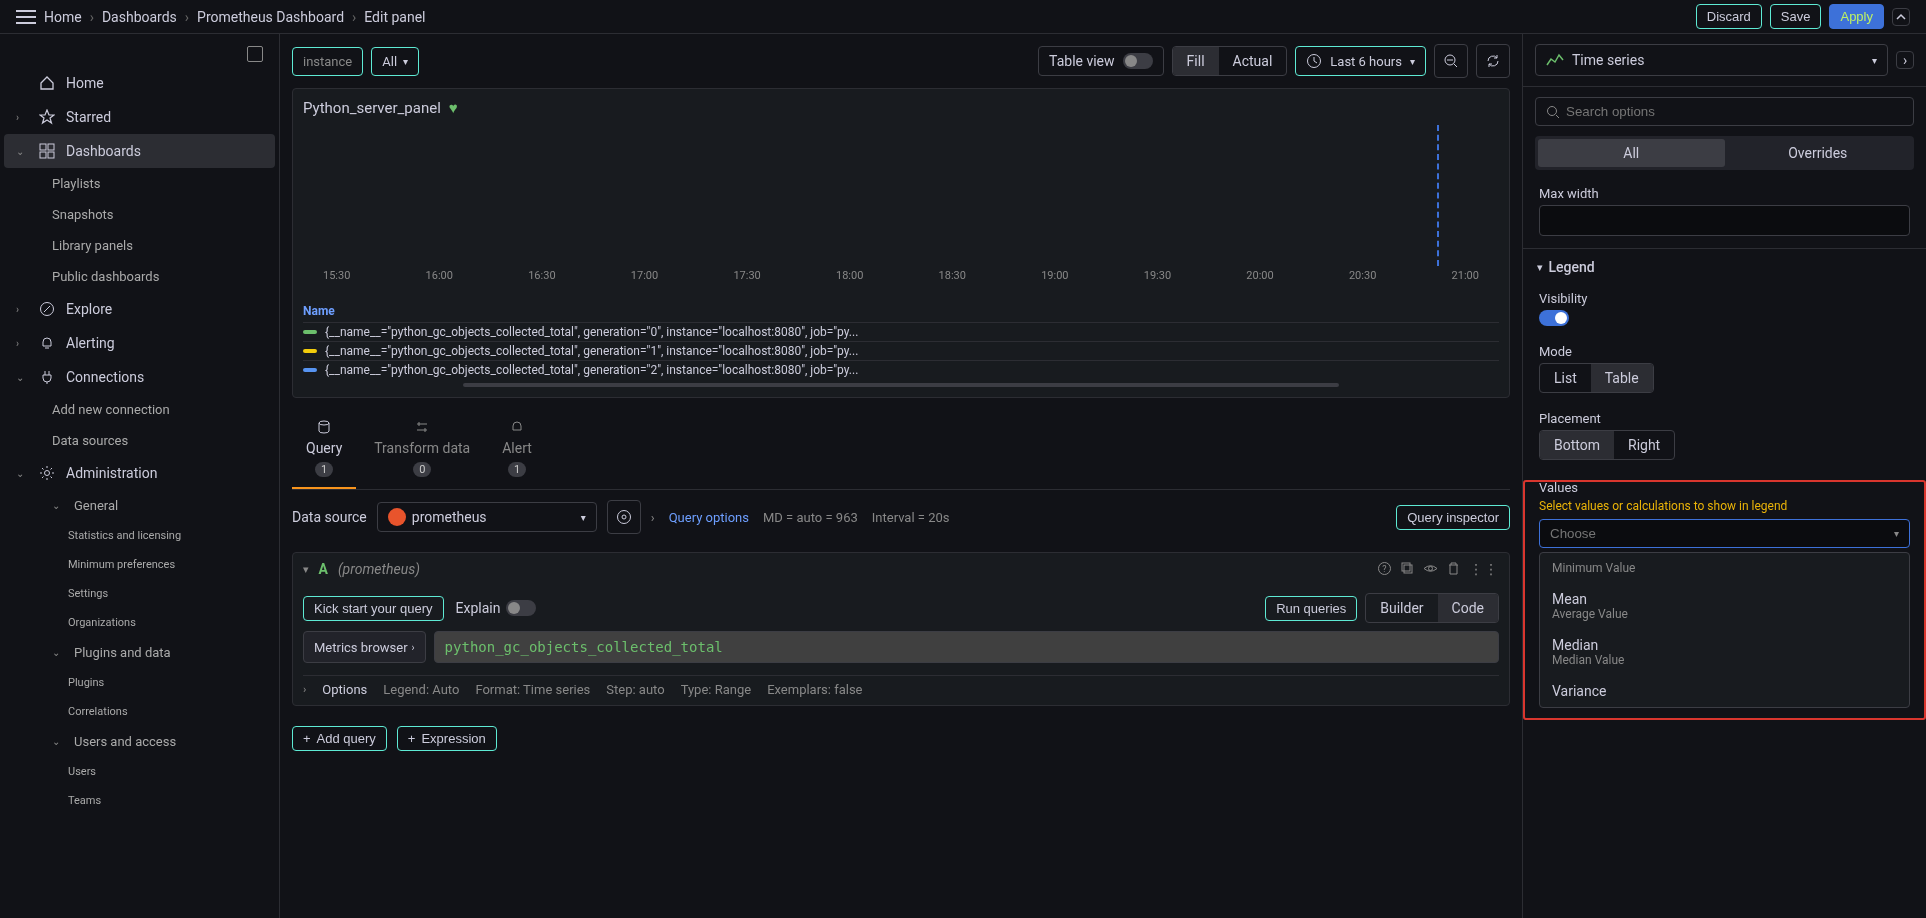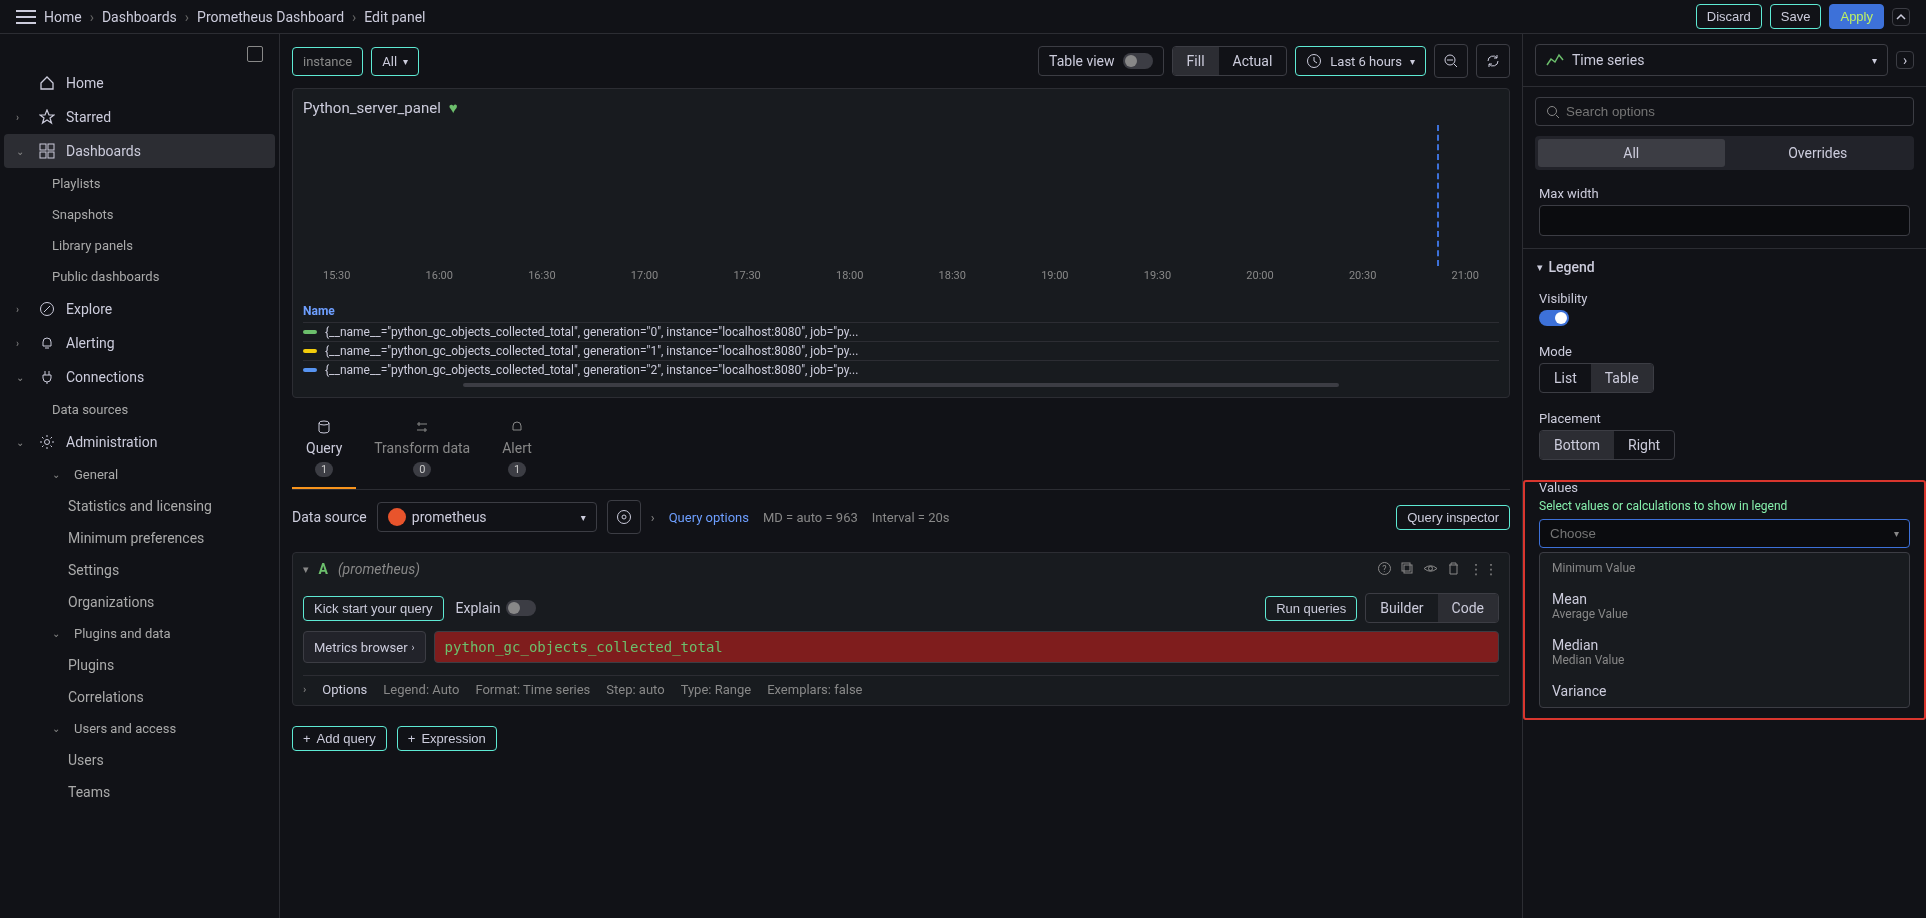--- a/index.html
+++ b/index.html
@@ -11,21 +11,21 @@
     .breadcrumb a { color: #ccccdc; text-decoration: none; }
     .breadcrumb .sep { color: #666; }
     .top-actions { margin-left: auto; display: flex; gap: 8px; align-items: center; }
     .btn { padding: 4px 10px; border-radius: 4px; border: 1px solid #5eead4; background: transparent; color: #ccccdc; cursor: pointer; font-size: 13px; }
     .btn-primary { background: #3d71d9; border-color: #3d71d9; color: #bef264; }
     .main { display: flex; height: calc(100% - 34px); }
     .sidebar { width: 280px; background: #111217; border-right: 1px solid #2c2d33; overflow-y: auto; padding: 8px 4px; }
     .sidebar-item { display: flex; align-items: center; gap: 10px; padding: 8px 12px; border-radius: 4px; cursor: pointer; color: #ccccdc; }
     .sidebar-item.active { background: #2c2d33; }
     .sidebar-item.child { padding-left: 48px; font-size: 13px; color: #aaa; }
-    .sidebar-item.subchild { padding-left: 64px; font-size: 14px; color: #aaa; }
+    .sidebar-item.subchild { padding-left: 64px; font-size: 11px; color: #aaa; }
     .sidebar-item .chev { width: 12px; font-size: 10px; color: #888; }
     .sidebar-item .icon { width: 18px; height: 18px; display: flex; align-items: center; justify-content: center; }
     .sidebar-header { display: flex; justify-content: space-between; padding: 4px 12px; }
     .expand-icon { width: 16px; height: 16px; border: 1px solid #888; border-radius: 2px; }
     .content { flex: 1; display: flex; overflow: hidden; }
     .editor { flex: 1; display: flex; flex-direction: column; overflow: hidden; }
     .toolbar { display: flex; align-items: center; gap: 8px; padding: 10px 12px; }
     .pill-group { display: flex; border: 1px solid #3c3d44; border-radius: 4px; overflow: hidden; }
     .pill-group .pill { padding: 6px 14px; cursor: pointer; }
     .pill-group .pill.active { background: #2c2d33; }
@@ -57,35 +57,35 @@
     .inspect-btn { margin-left: auto; }
     .query-row { margin: 8px 12px; border: 1px solid #2c2d33; border-radius: 4px; background: #181b1f; }
     .query-row-hdr { display: flex; align-items: center; gap: 10px; padding: 8px 10px; }
     .query-letter { color: #6cbf6c; font-weight: bold; }
     .query-meta-italic { color: #888; font-style: italic; }
     .row-actions { margin-left: auto; display: flex; gap: 8px; color: #888; }
     .query-body { padding: 8px 10px; display: flex; flex-direction: column; gap: 8px; }
     .query-controls { display: flex; align-items: center; gap: 12px; }
     .metrics-input { display: flex; gap: 8px; align-items: stretch; }
     .metrics-browser-btn { padding: 6px 10px; background: #22232a; border: 1px solid #3c3d44; border-radius: 4px; font-size: 13px; display: flex; align-items: center; gap: 4px; }
-    .code-input { flex: 1; background: #7f1d1d; border: 1px solid #3c3d44; border-radius: 4px; padding: 7px 10px; font-family: monospace; color: #6cbf6c; }
+    .code-input { flex: 1; background: #404040; border: 1px solid #3c3d44; border-radius: 4px; padding: 7px 10px; font-family: monospace; color: #6cbf6c; }
     .options-row { display: flex; align-items: center; gap: 16px; padding-top: 6px; font-size: 13px; color: #888; border-top: 1px solid #2c2d33; margin-top: 4px; }
     .footer-btns { display: flex; gap: 10px; padding: 12px; }
     .right-pane { width: 404px; border-left: 1px solid #2c2d33; display: flex; flex-direction: column; overflow-y: auto; }
     .viz-picker { display: flex; align-items: center; gap: 8px; padding: 10px 12px; border-bottom: 1px solid #2c2d33; }
     .viz-picker .grow { flex: 1; display: flex; align-items: center; gap: 8px; border: 1px solid #3c3d44; border-radius: 4px; padding: 6px 10px; }
     .search-opts { margin: 10px 12px; display: flex; align-items: center; gap: 6px; border: 1px solid #3c3d44; border-radius: 4px; padding: 6px 10px; }
     .mode-tabs { margin: 0 12px 10px 12px; display: flex; background: #22232a; border-radius: 4px; padding: 3px; }
     .mode-tabs .mt { flex: 1; text-align: center; padding: 6px; border-radius: 3px; cursor: pointer; }
     .mode-tabs .mt.active { background: #3c3d44; }
     .section { border-top: 1px solid #2c2d33; }
     .section-hdr { display: flex; align-items: center; gap: 6px; padding: 10px 14px; font-weight: 500; cursor: pointer; }
     .field-block { padding: 6px 16px 12px 16px; }
     .field-label { font-size: 13px; color: #ccccdc; margin-bottom: 4px; }
-    .field-sub { font-size: 12px; color: #86efac; margin-bottom: 6px; }
+    .field-sub { font-size: 12px; color: #eab308; margin-bottom: 6px; }
     .wide-input { width: 100%; background: #0b0c0f; border: 1px solid #3c3d44; border-radius: 4px; padding: 7px 10px; color: #ccccdc; }
     .seg-group { display: inline-flex; border: 1px solid #3c3d44; border-radius: 4px; overflow: hidden; }
     .seg-group .seg { padding: 6px 14px; cursor: pointer; }
     .seg-group .seg.active { background: #2c2d33; }
     .dropdown-wrap { position: relative; padding: 0 16px 12px 16px; outline: 2px solid #d9362e; outline-offset: -2px; border-radius: 3px; margin-bottom: 4px;}
     .combo { display: flex; align-items: center; gap: 6px; border: 1px solid #3d71d9; border-radius: 4px; padding: 6px 10px; background: #0b0c0f; }
     .combo input { flex: 1; background: transparent; border: none; outline: none; color: #ccccdc; }
     .dropdown { margin-top: 4px; background: #181b1f; border: 1px solid #3c3d44; border-radius: 4px; overflow: hidden; }
     .dd-item { padding: 8px 12px; cursor: pointer; }
     .dd-item.hover { background: #2c2d33; }
@@ -194,20 +194,23 @@
     </div>
     <div class="sidebar-item">
       <span class="chev">⌄</span>
       <span class="icon">
           <svg width="16" height="16" viewBox="0 0 16 16">
             <path d="M6 2 v4 M10 2 v4 M4 6 h8 v3 a4 4 0 0 1 -8 0 Z M8 13 v2" stroke="#ccccdc" fill="none"></path>
           </svg>
         </span>
       <span>Connections</span>
     </div>
+    <div class="sidebar-item child">
+        <span>Add new connection</span>
+      </div>
     <div class="sidebar-item child">
         <span>Data sources</span>
       </div>
     <div class="sidebar-item">
       <span class="chev">⌄</span>
       <span class="icon">
           <svg width="16" height="16" viewBox="0 0 16 16">
             <circle cx="8" cy="8" r="2.5" stroke="#ccccdc" fill="none"></circle>
             <path d="M8 1 v2 M8 13 v2 M1 8 h2 M13 8 h2 M3 3 l1.5 1.5 M11.5 11.5 L13 13 M3 13 l1.5 -1.5 M11.5 4.5 L13 3" stroke="#ccccdc"></path>
           </svg>

